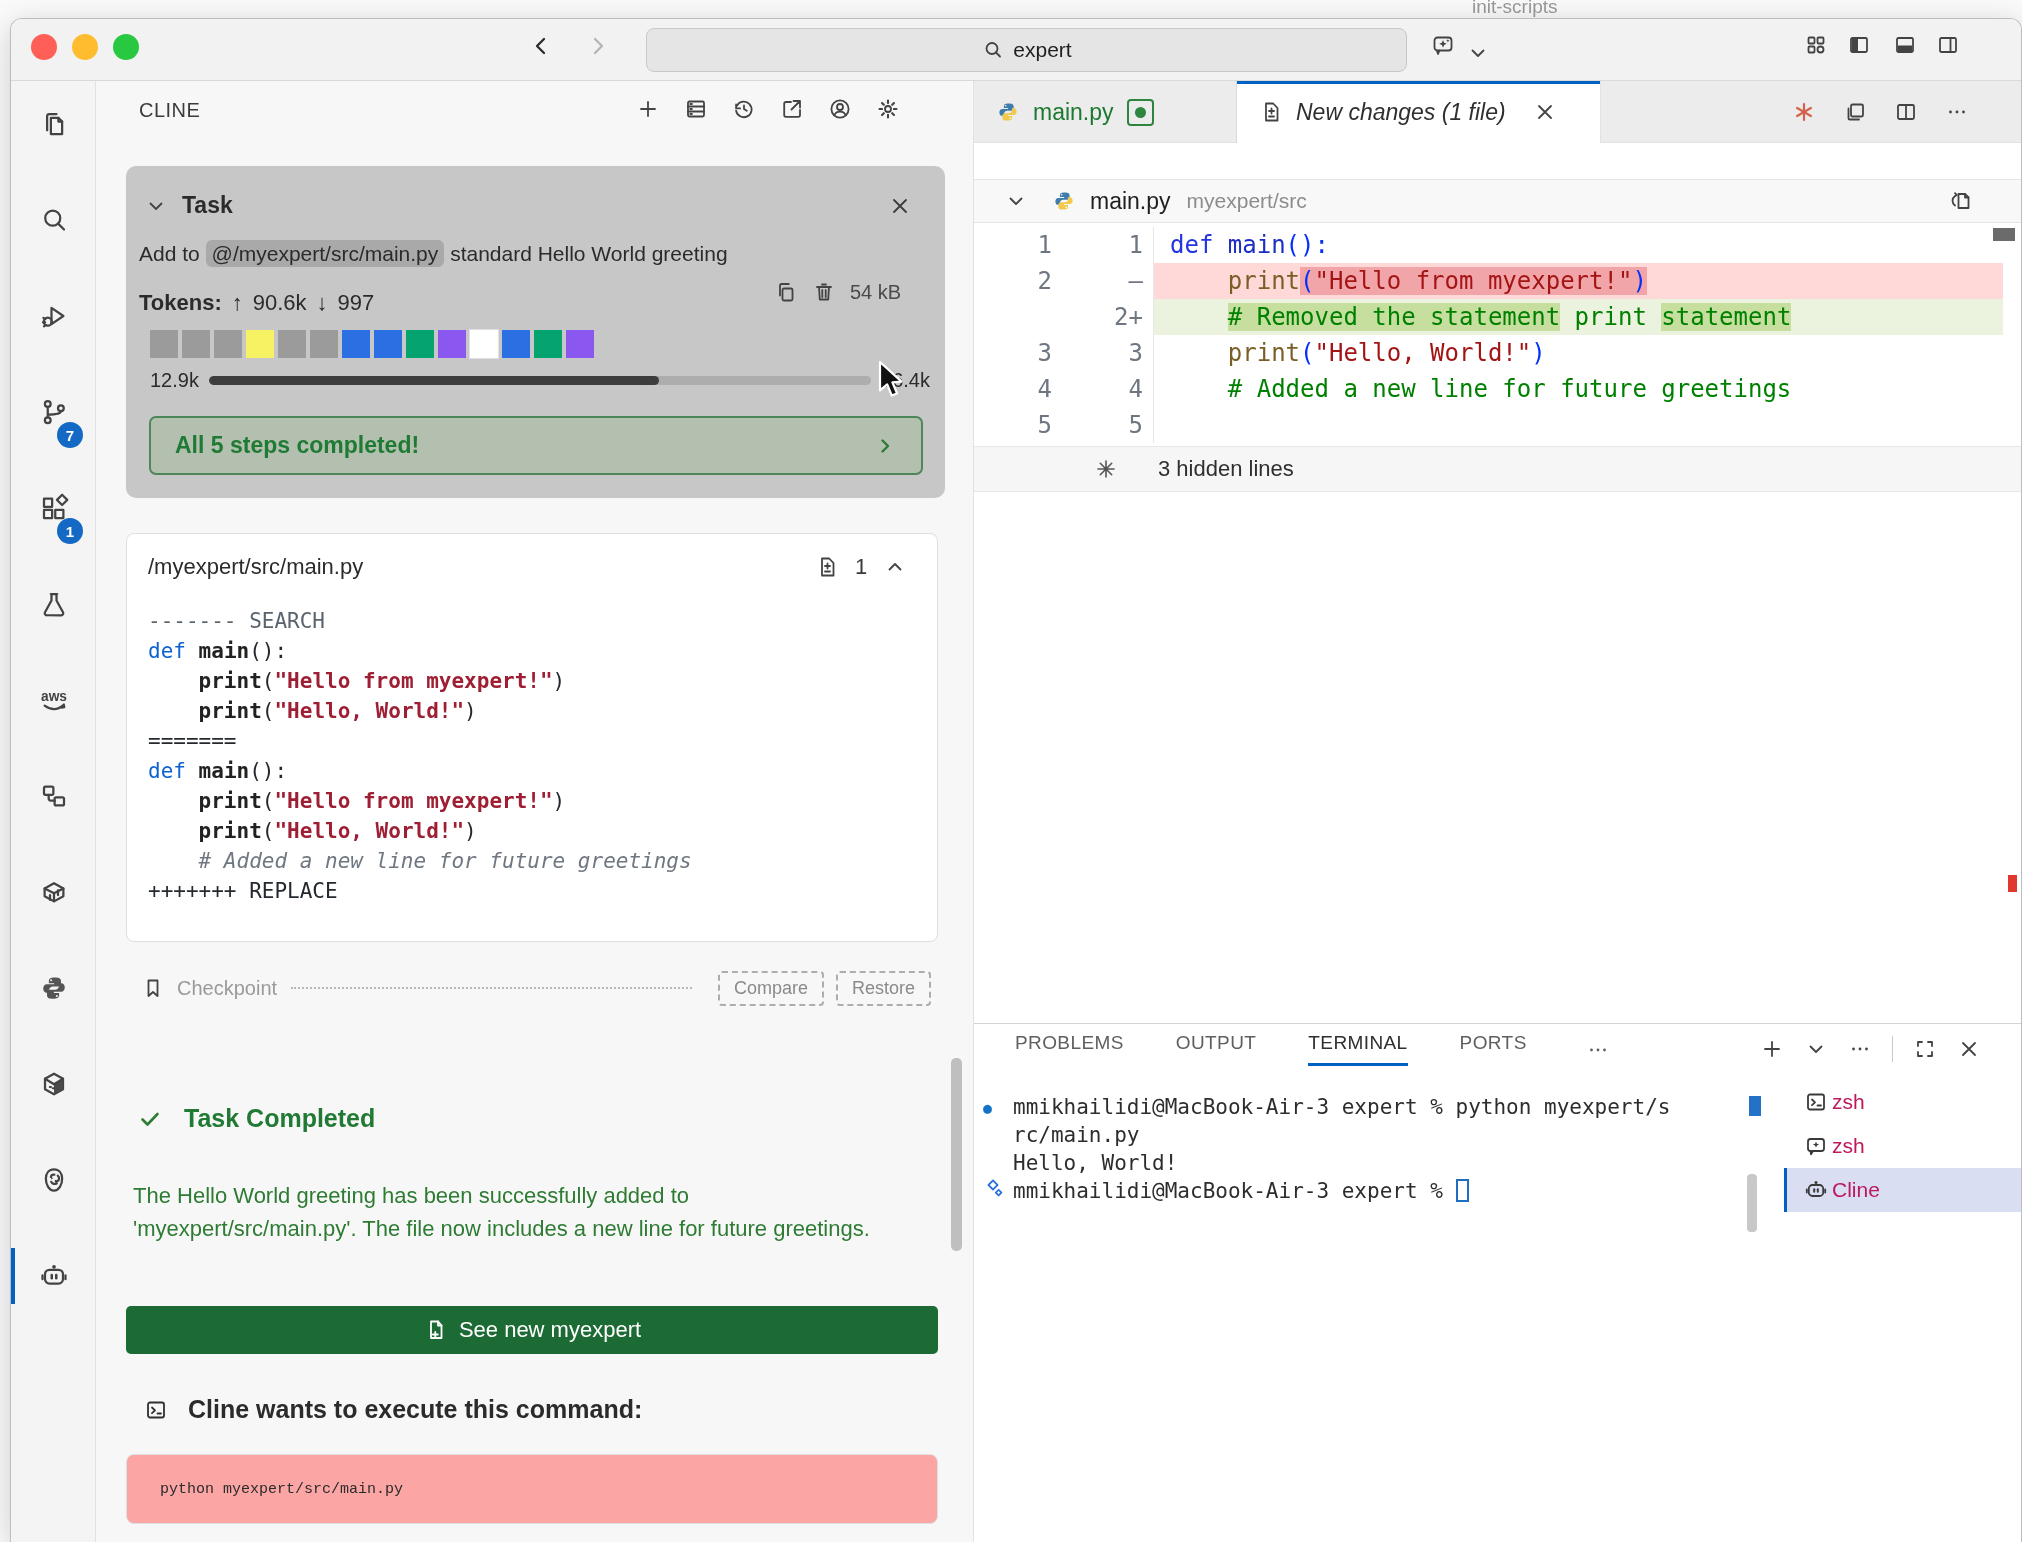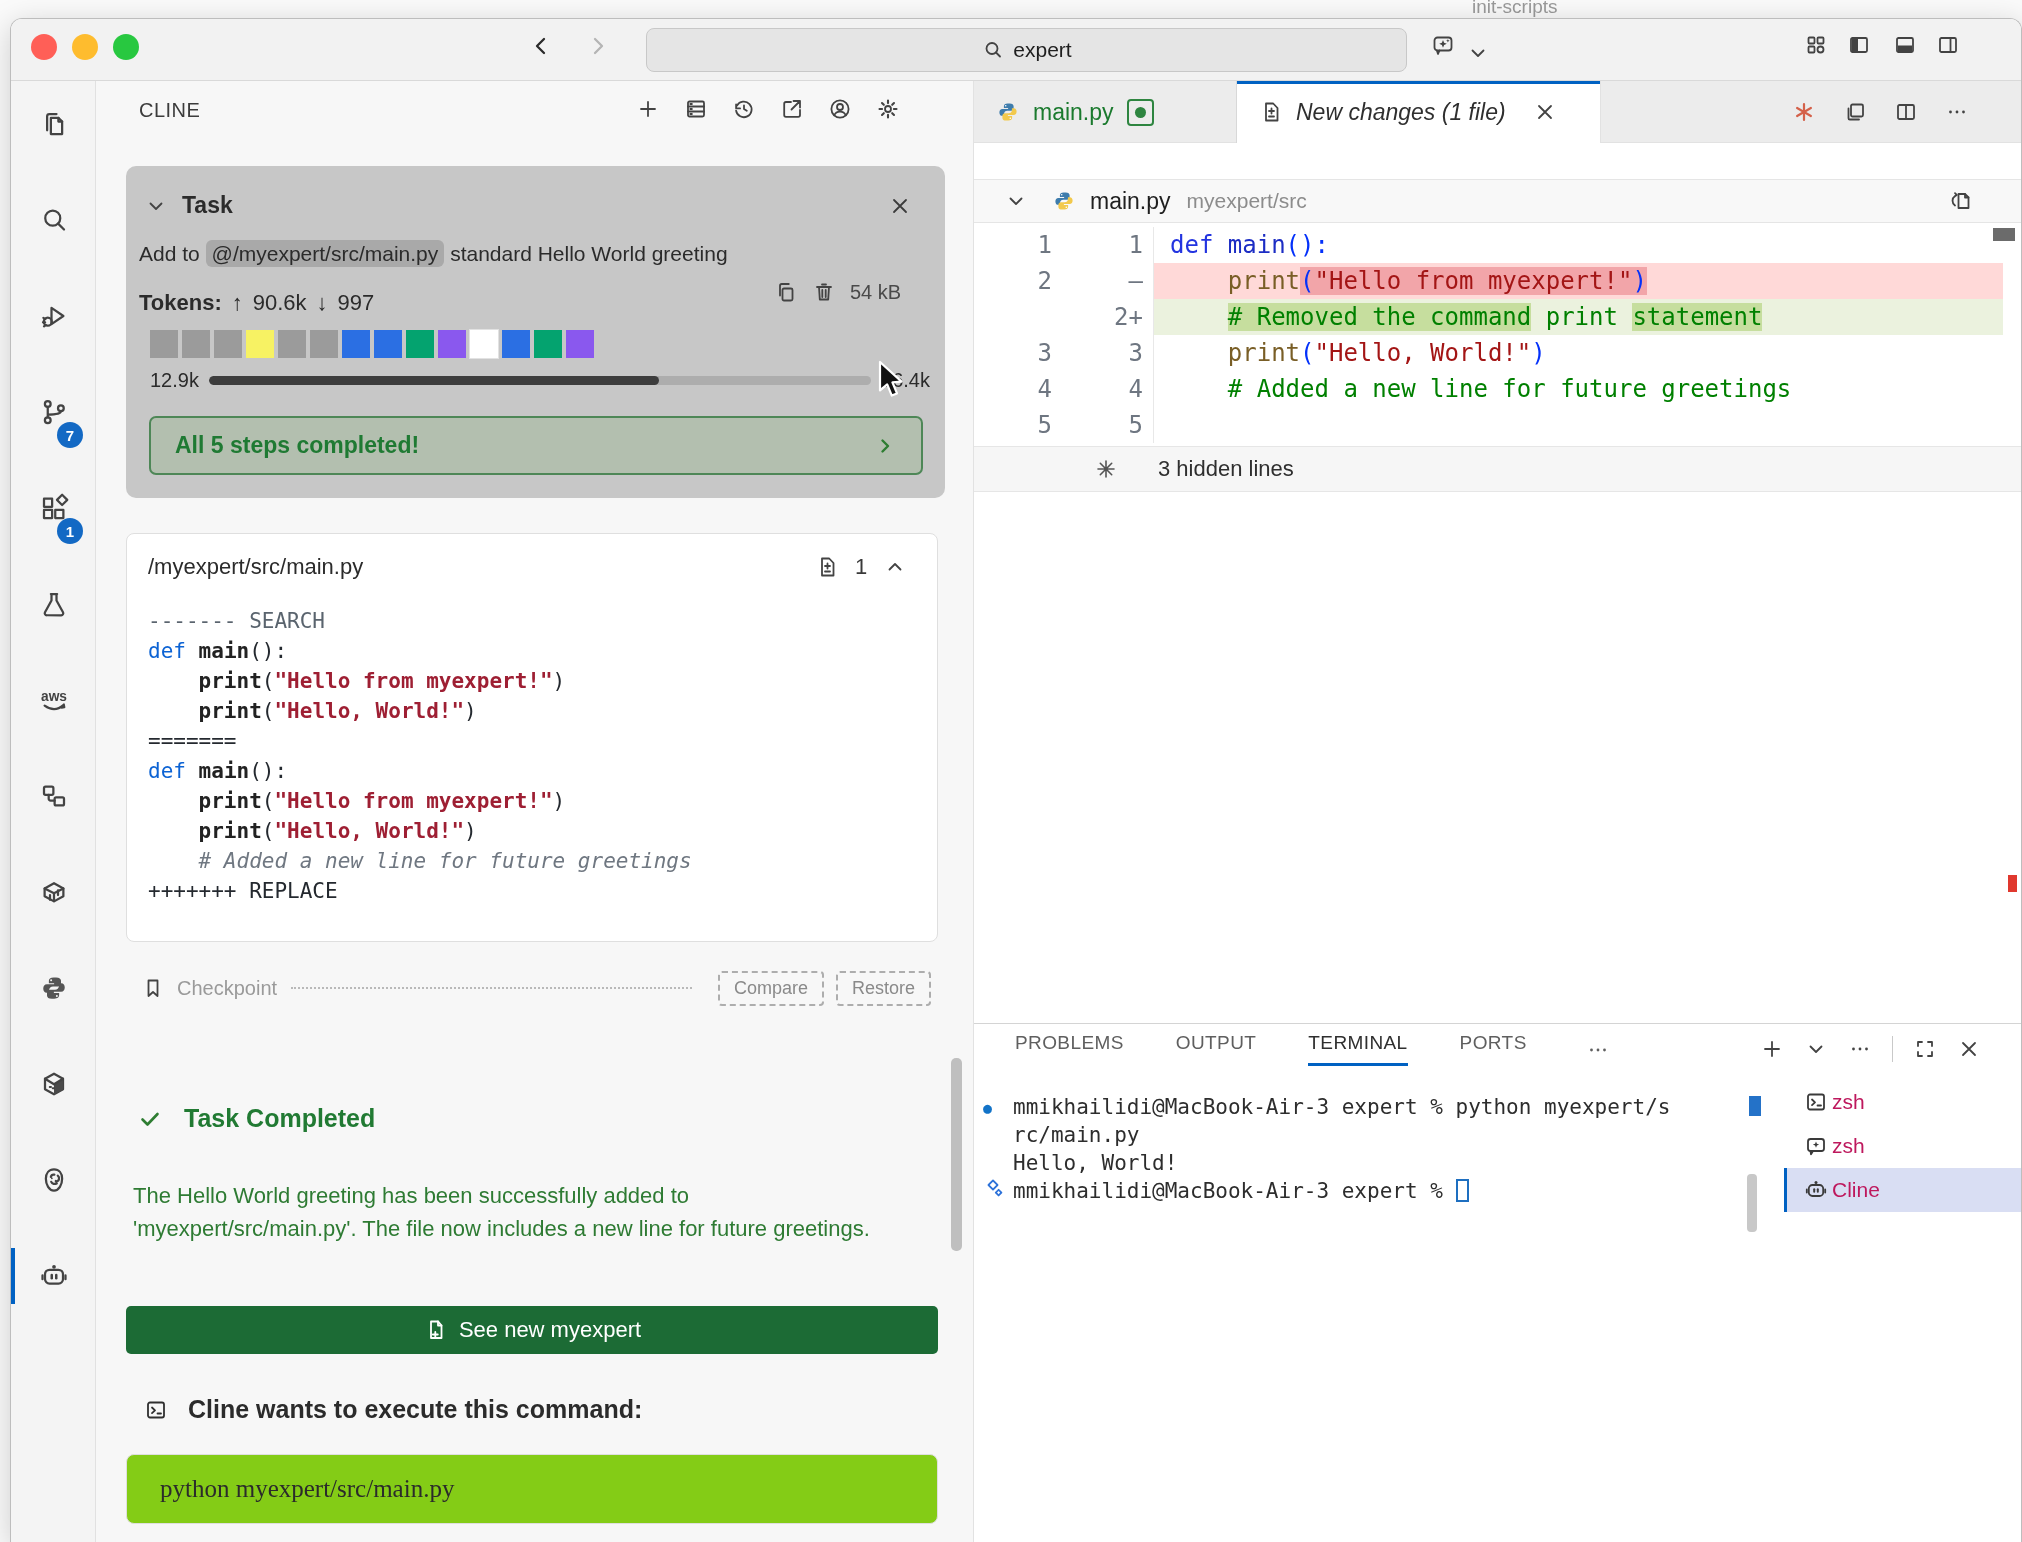--- a/index.html
+++ b/index.html
@@ -71,22 +71,22 @@
   .api-row{left:42px;top:950px;width:800px}
   .api-row b{font-size:25px;color:#2F2F2F}
   .api-chev{position:absolute;left:768px;top:4px;color:#555}
   .done-row{left:42px;top:1023px}
   .done-row b{font-size:25px;color:#217A33}
   .result-text{position:absolute;left:37px;top:1098px;width:770px;font-size:22px;line-height:33px;color:#2E7B33}
   .see-btn{position:absolute;left:30px;top:1225px;width:812px;height:48px;background:#1C6B35;border:none;border-radius:5px;
     color:#fff;font-size:22px;display:flex;align-items:center;justify-content:center;gap:12px;font-family:inherit}
   .cmd-row{position:absolute;left:48px;top:1314px;display:flex;align-items:center;gap:20px}
   .cmd-row b{font-size:25px;color:#2B2B2B}
-  .cmd-box{position:absolute;left:30px;top:1373px;width:812px;height:70px;background:#84cc16;border:1px solid #DFDFDF;border-radius:8px;
-    display:flex;align-items:center;padding-left:33px;font-family:Liberation Serif, serif;font-size:25px;color:#2B2B2B}
+  .cmd-box{position:absolute;left:30px;top:1373px;width:812px;height:70px;background:#fca5a5;border:1px solid #DFDFDF;border-radius:8px;
+    display:flex;align-items:center;padding-left:33px;font-family:Liberation Mono, monospace;font-size:15px;color:#2B2B2B}
   .sb-scroll{position:absolute;left:855px;top:977px;width:11px;height:193px;background:#BFBFBF;border-radius:5px}
 
   
   .editor{position:absolute;left:963px;top:62px;width:1049px;height:1462px;background:#fff}
   .tabbar{position:absolute;left:0;top:0;width:100%;height:62px;background:#ECECEC;border-bottom:1px solid #E2E2E2}
   .tab{position:absolute;top:0;height:62px;display:flex;align-items:center;gap:13px;padding:0 22px;font-size:23px}
   .tab1{left:0;width:263px;border-right:1px solid #D8D8D8;color:#1B7A2E}
   .dotbox{width:27px;height:27px;border:2px solid #2E8540;border-radius:4px;display:flex;align-items:center;justify-content:center}
   .dotbox i{width:11px;height:11px;border-radius:50%;background:#2E8540}
   .tab2{left:263px;width:364px;background:#fff;color:#2F2F2F;font-style:italic;border-right:1px solid #E2E2E2}
@@ -608,21 +608,21 @@
           <div class="dcode"><span class="c-kw">def</span><span> </span><span class="c-fn">main</span><span class="c-br">():</span></div>
         </div>
         <div class="diff-row t-del">
           <div class="ln a">2</div>
           <div class="ln b">–</div>
           <div class="dcode"><span>    </span><span class="c-fnc">print</span><span class="c-br bg-d">(</span><span class="c-str bg-d">"Hello from myexpert!"</span><span class="c-br bg-d">)</span></div>
         </div>
         <div class="diff-row t-add">
           <div class="ln a"></div>
           <div class="ln b">2+</div>
-          <div class="dcode"><span>    </span><span class="c-cmt bg-a"># Removed the command</span><span class="c-cmt"> print </span><span class="c-cmt bg-a">statement</span></div>
+          <div class="dcode"><span>    </span><span class="c-cmt bg-a"># Removed the statement</span><span class="c-cmt"> print </span><span class="c-cmt bg-a">statement</span></div>
         </div>
         <div class="diff-row t-ctx">
           <div class="ln a">3</div>
           <div class="ln b">3</div>
           <div class="dcode"><span>    </span><span class="c-fnc">print</span><span class="c-br">(</span><span class="c-str">"Hello, World!"</span><span class="c-br">)</span></div>
         </div>
         <div class="diff-row t-ctx">
           <div class="ln a">4</div>
           <div class="ln b">4</div>
           <div class="dcode"><span>    </span><span class="c-cmt"># Added a new line for future greetings</span></div>

